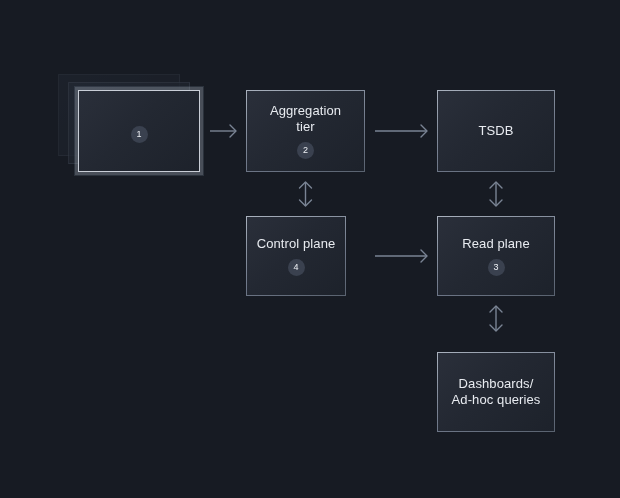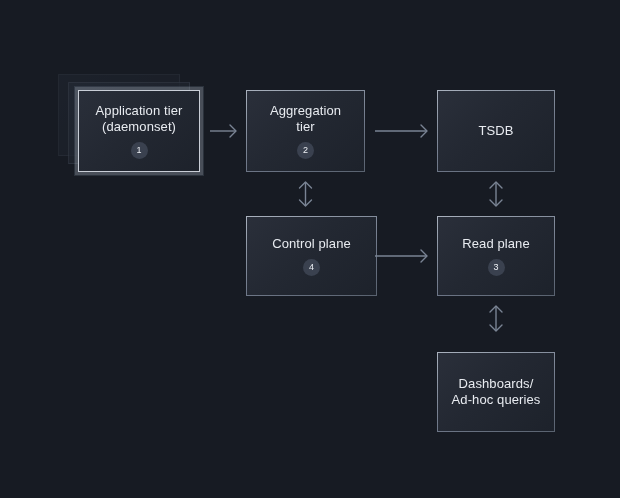--- a/index.html
+++ b/index.html
@@ -95,33 +95,31 @@
       <line x1="375" y1="256" x2="427" y2="256" stroke="#7a8494" stroke-width="1.4"></line>
       <polyline points="421,250 427,256 421,262" fill="none" stroke="#7a8494" stroke-width="1.4" stroke-linecap="round" stroke-linejoin="round"></polyline>
       <line x1="496" y1="306" x2="496" y2="331" stroke="#7a8494" stroke-width="1.4"></line>
       <polyline points="490,325 496,331 502,325" fill="none" stroke="#7a8494" stroke-width="1.4" stroke-linecap="round" stroke-linejoin="round"></polyline>
       <polyline points="490,312 496,306 502,312" fill="none" stroke="#7a8494" stroke-width="1.4" stroke-linecap="round" stroke-linejoin="round"></polyline>
     </svg>
   <div id="nodes-layer">
       <div class="stack-card s1" style="left: 58px; top: 74px; width: 122px; height: 82px; opacity: 0.45;"></div>
       <div class="stack-card s2" style="left: 68px; top: 82px; width: 122px; height: 82px; opacity: 0.7;"></div>
       <div class="node node-selected" style="left: 78px; top: 90px; width: 122px; height: 82px;">
-        <div class="node-label">Application tier
-(daemonset)</div>
         <div class="badge">1</div>
       </div>
       <div class="node" style="left: 246px; top: 90px; width: 119px; height: 82px;">
         <div class="node-label">Aggregation
 tier</div>
         <div class="badge">2</div>
       </div>
       <div class="node" style="left: 437px; top: 90px; width: 118px; height: 82px;">
         <div class="node-label">TSDB</div>
       </div>
-      <div class="node" style="left: 246px; top: 216px; width: 131px; height: 80px;">
+      <div class="node" style="left: 246px; top: 216px; width: 100px; height: 80px;">
         <div class="node-label">Control plane</div>
         <div class="badge">4</div>
       </div>
       <div class="node" style="left: 437px; top: 216px; width: 118px; height: 80px;">
         <div class="node-label">Read plane</div>
         <div class="badge">3</div>
       </div>
       <div class="node" style="left: 437px; top: 341px; width: 118px; height: 80px; margin-top: 11px;">
         <div class="node-label">Dashboards/
 Ad-hoc queries</div>

